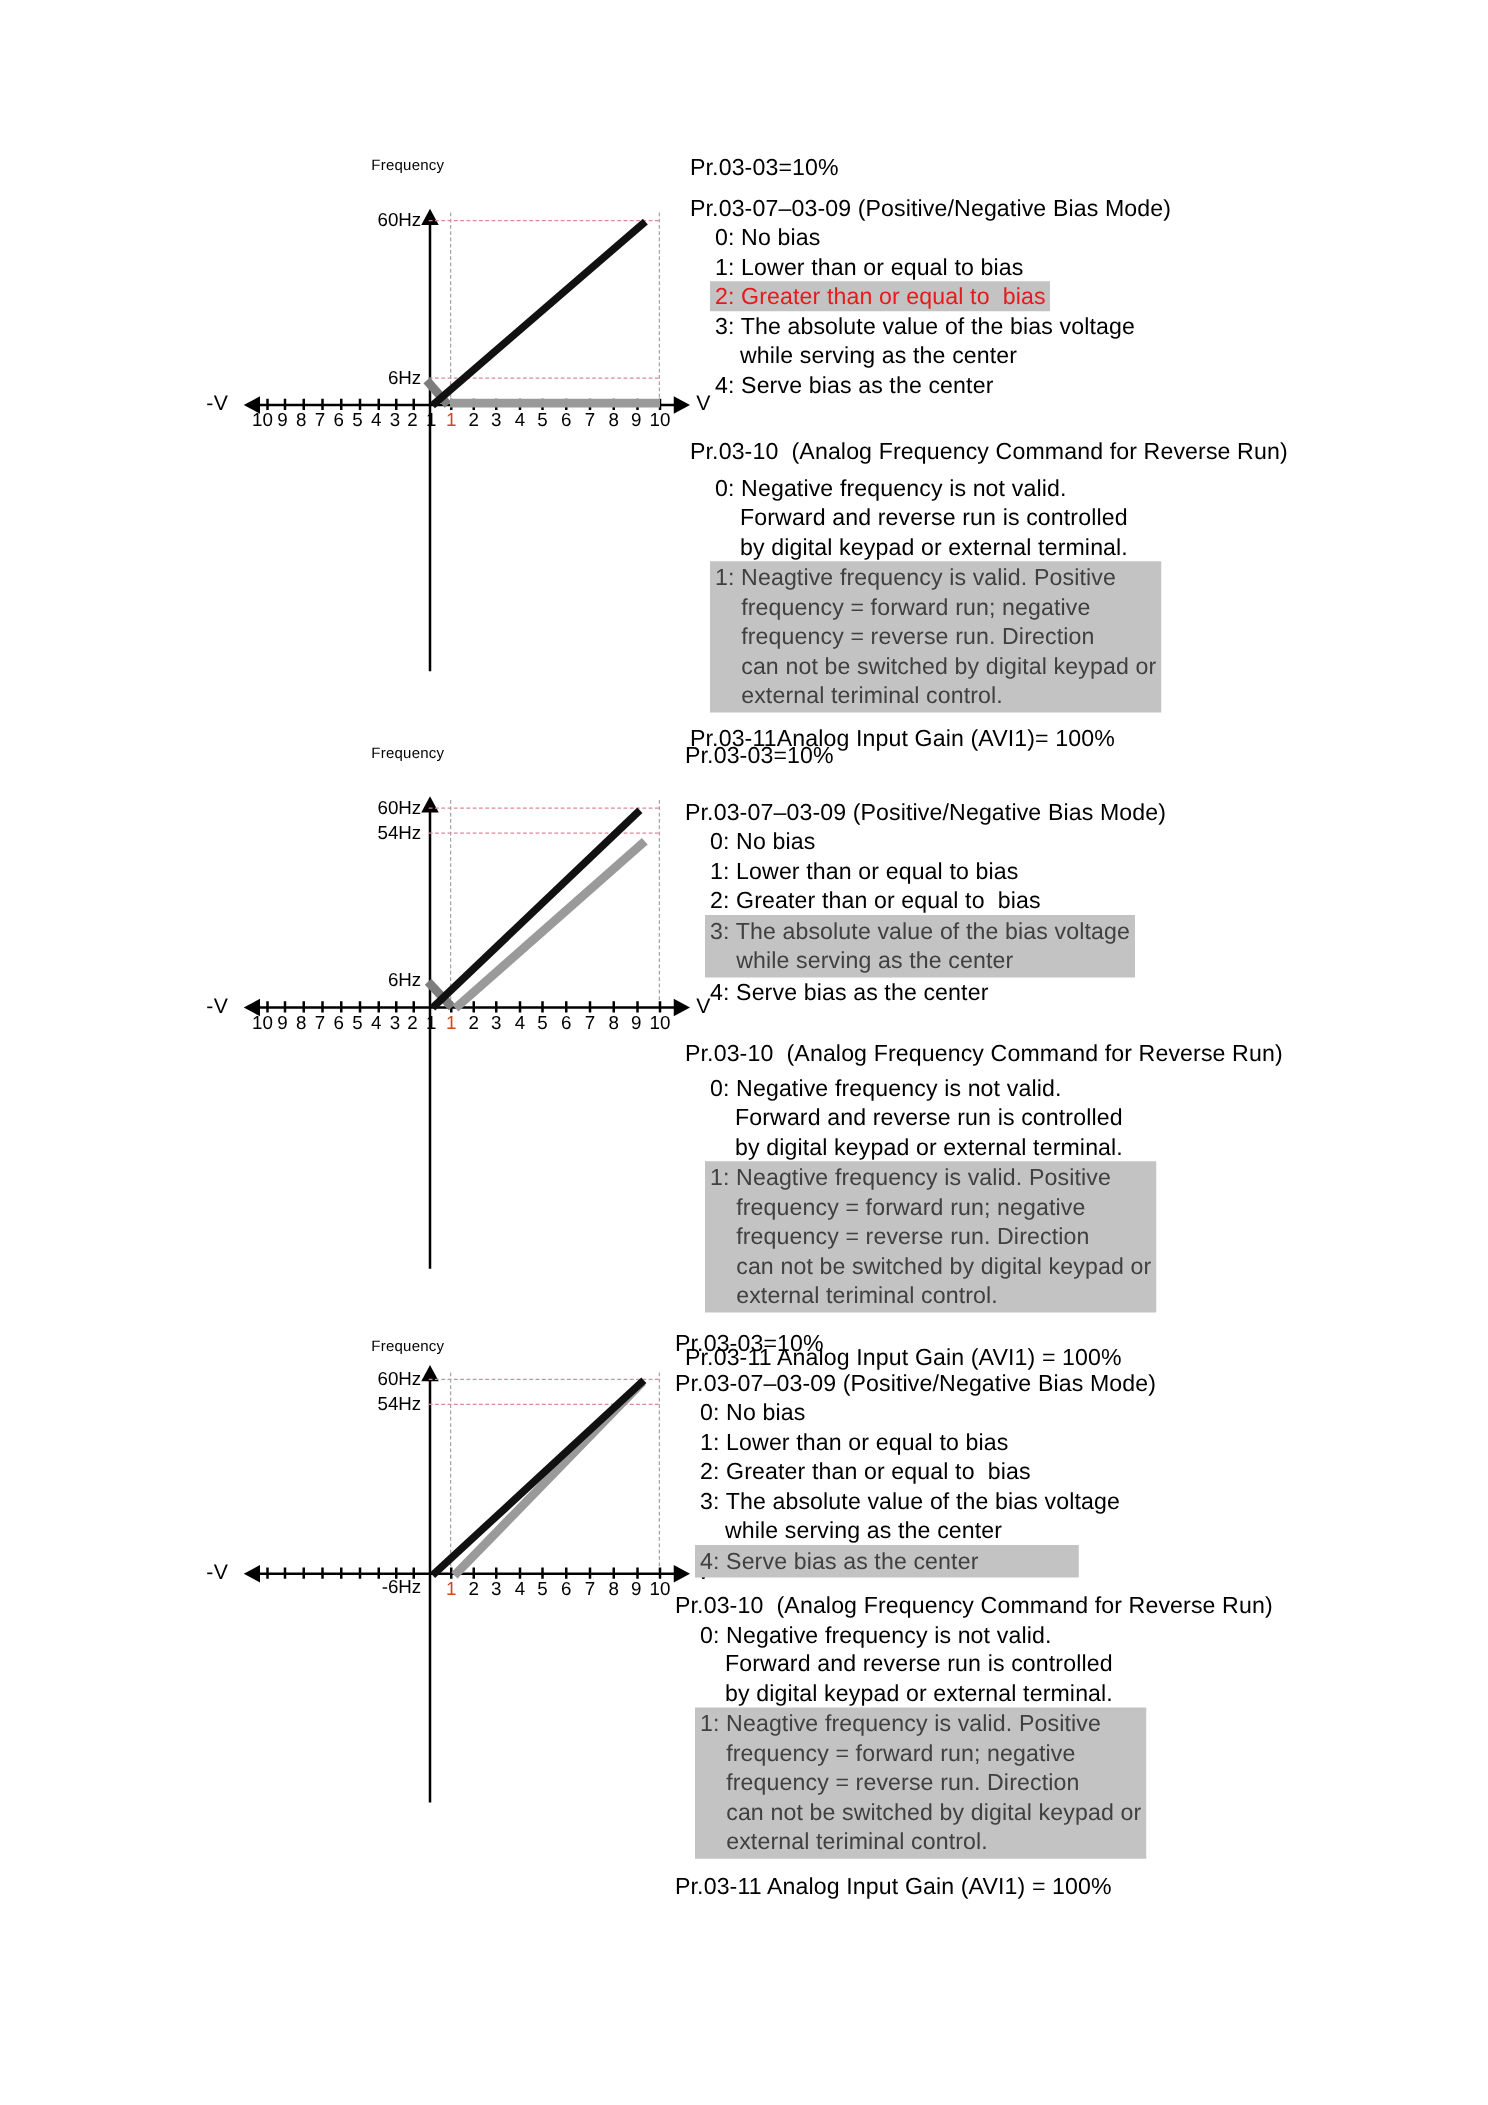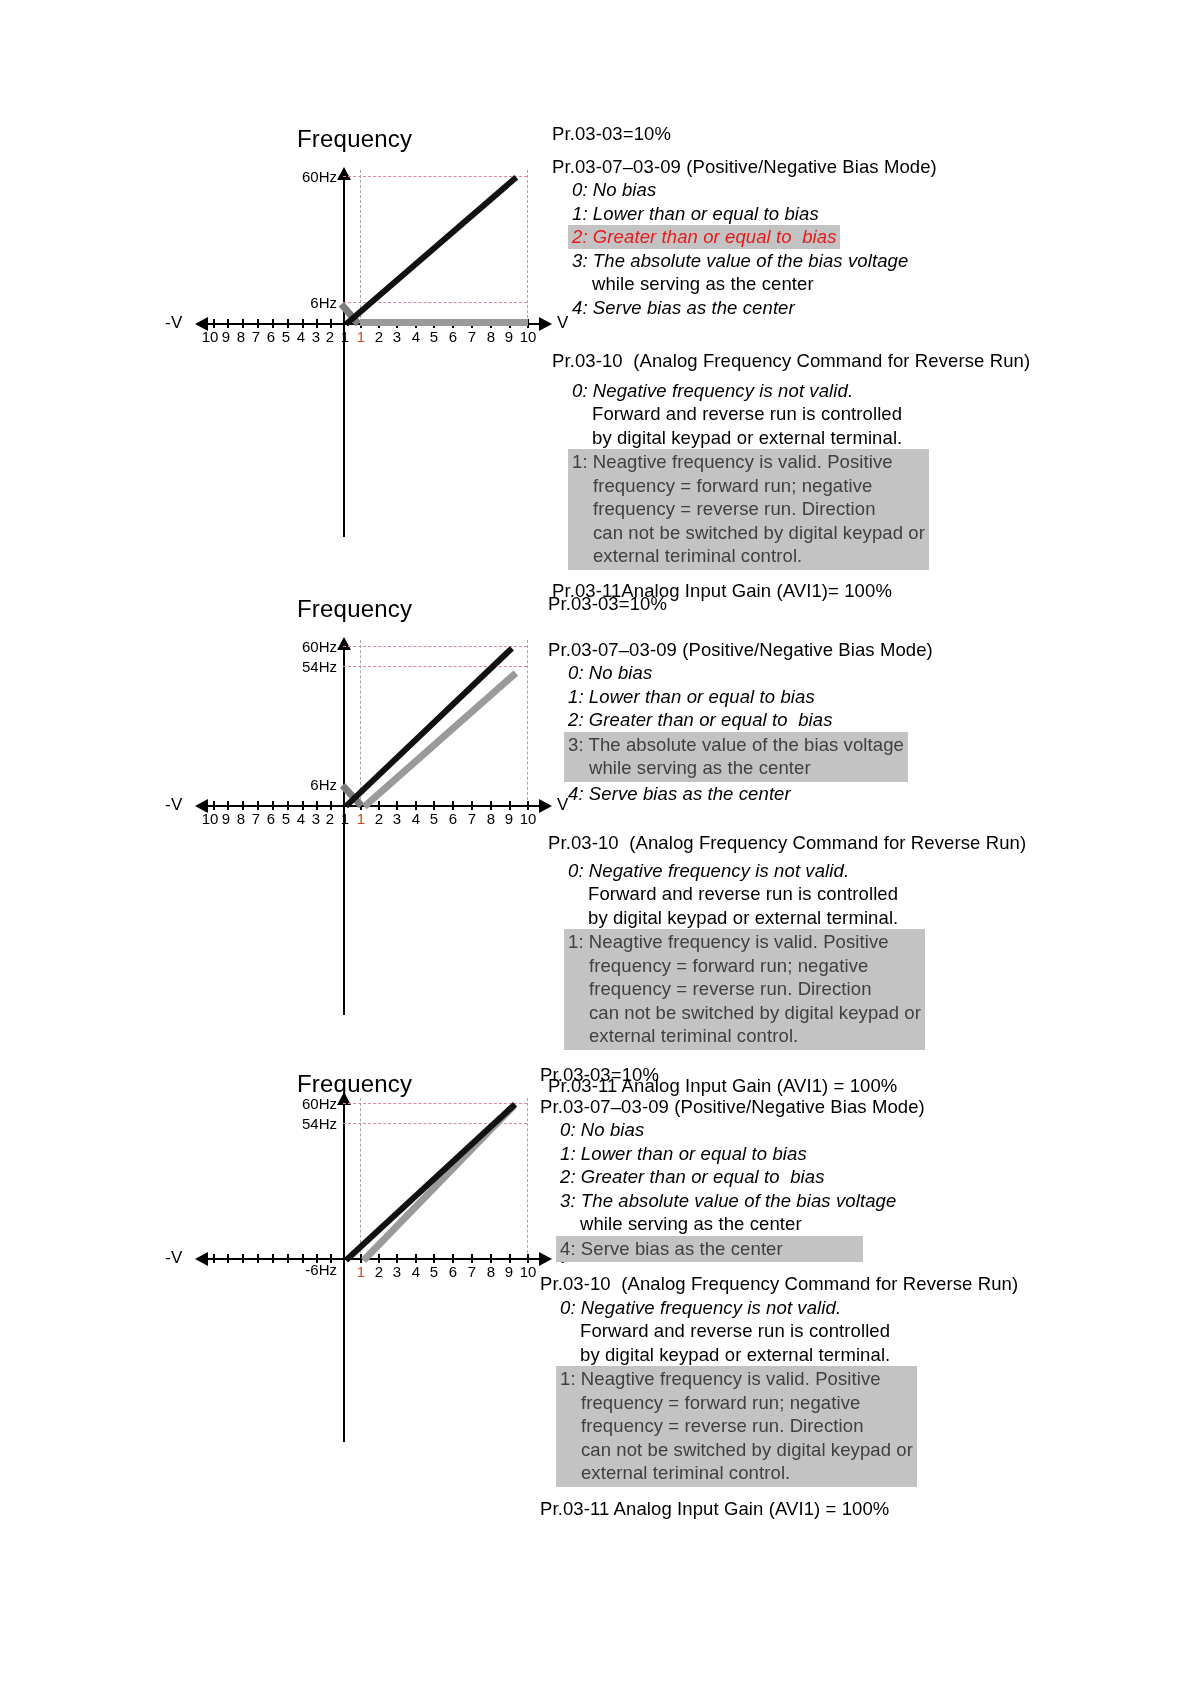--- a/index.html
+++ b/index.html
@@ -12,33 +12,33 @@
   .arrow-up{position:absolute;width:0;height:0;border-left:7px solid transparent;border-right:7px solid transparent;border-bottom:13px solid #000;}
   .arrow-right{position:absolute;width:0;height:0;border-top:7px solid transparent;border-bottom:7px solid transparent;border-left:13px solid #000;}
   .arrow-left{position:absolute;width:0;height:0;border-top:7px solid transparent;border-bottom:7px solid transparent;border-right:13px solid #000;}
   .tick{position:absolute;background:#000;width:1.5px;height:9px;}
   .ticklabel{position:absolute;font-size:15px;line-height:15px;text-align:center;width:22px;}
   .ticklabel.hl{color:#d2481e;}
   .axlabel{position:absolute;font-size:17px;letter-spacing:.3px;}
   .ylabel{position:absolute;font-size:15px;text-align:right;line-height:15px;}
   .dashh{position:absolute;height:0;border-top:1.4px dashed #d98a96;}
   .dashv{position:absolute;width:0;border-left:1.4px dashed #a8a2ab;}
-  .title{position:absolute;font-size:24px;letter-spacing:.2px;}
+  .title{position:absolute;font-size:12px;letter-spacing:.2px;}
   .seg{position:absolute;transform-origin:0 0;}
   .seg.black{background:#111;}
   .seg.gray{background:#9a9a9a;}
   .seg.dgray{background:#7d7d7d;}
 
   
   .tline{font-size:18.5px;line-height:23.5px;white-space:pre;letter-spacing:.1px;}
   .tline.sp{margin-top:9px;}
   .tline.red{color:#e8191b;background:#c3c3c3;display:inline-block;padding:0 3px;}
   .redblock{background:#c3c3c3;display:inline-block;padding:1px 4px 2px 4px;}
   .redblock .tline{color:#404040;background:transparent;display:block;padding:0;}
-  .indent1{padding-left:20px;font-style:italic;}
+  .indent1{padding-left:20px;}
   .indent2{padding-left:40px;}
 </style>
 </head>
 <body>
 
 <div class="section" style="position:absolute;left:0;top:0;">
 
   <div class="chart-wrap" style="left:155px;top:125px;width:380px;height:250px;">
     <div class="title" style="left:142px;top:0px;">Frequency</div>
 

